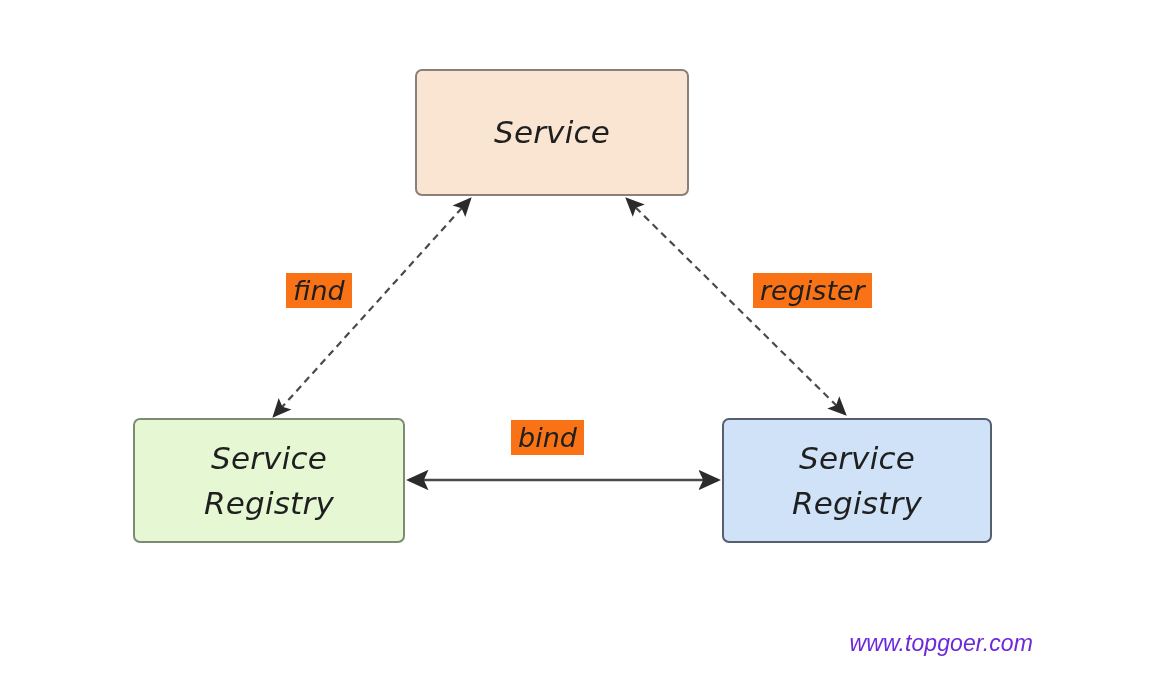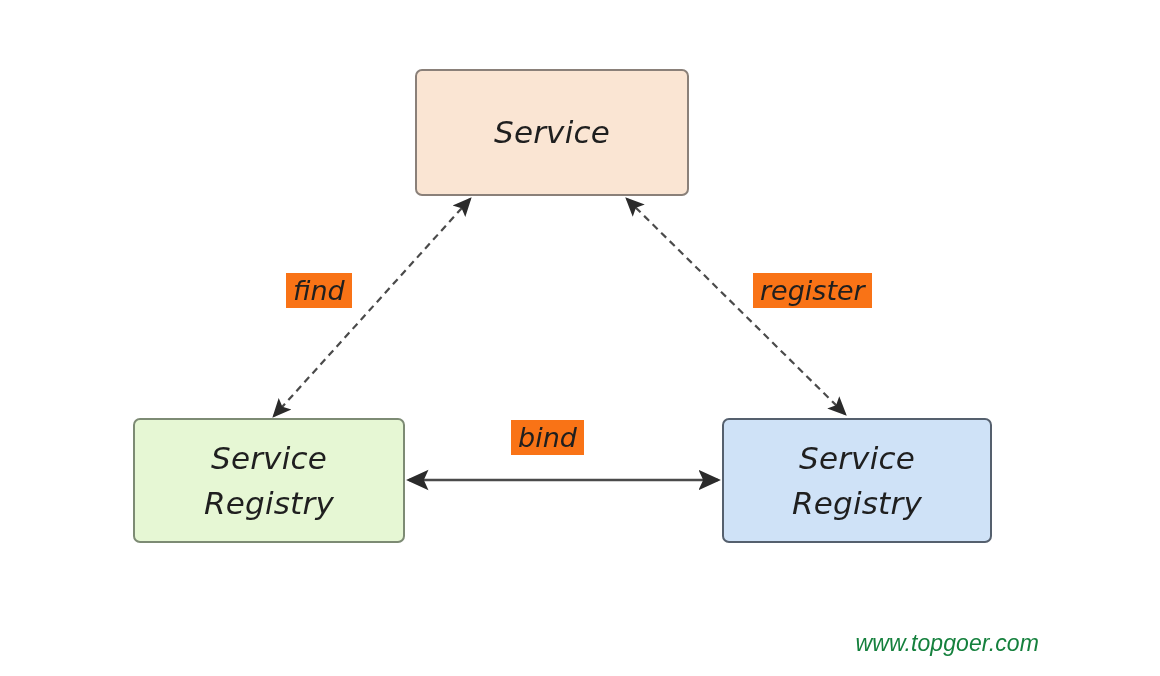--- a/index.html
+++ b/index.html
@@ -86,25 +86,25 @@
     padding: 2px 7px;
     z-index: 4;
   }
   #label-find     { left: 286px; top: 273px; }
   #label-register { left: 753px; top: 273px; }
   #label-bind     { left: 511px; top: 420px; }
 
   
   #watermark {
     position: absolute;
-    right: 17px;
+    right: 23px;
     bottom: 19px;
     font-family: "Liberation Sans", sans-serif;
     font-size: 23px;
-    color: #15803d;
+    color: #6d28d9;
     letter-spacing: 0.1px;
     white-space: nowrap;
     z-index: 5;
   }
 </style>
 </head>
 <body>
 
 <div id="canvas" style="background: rgb(255, 255, 255);">
 

